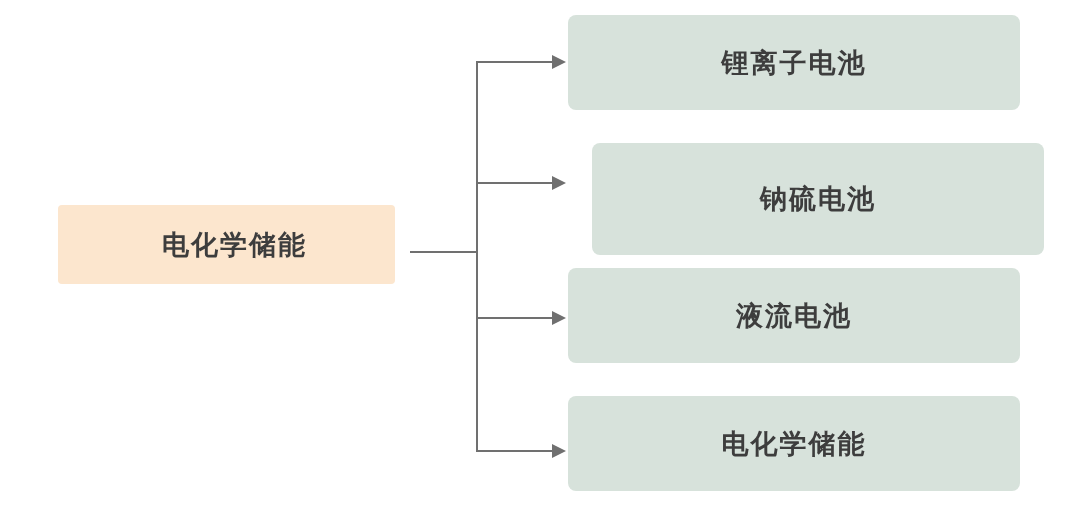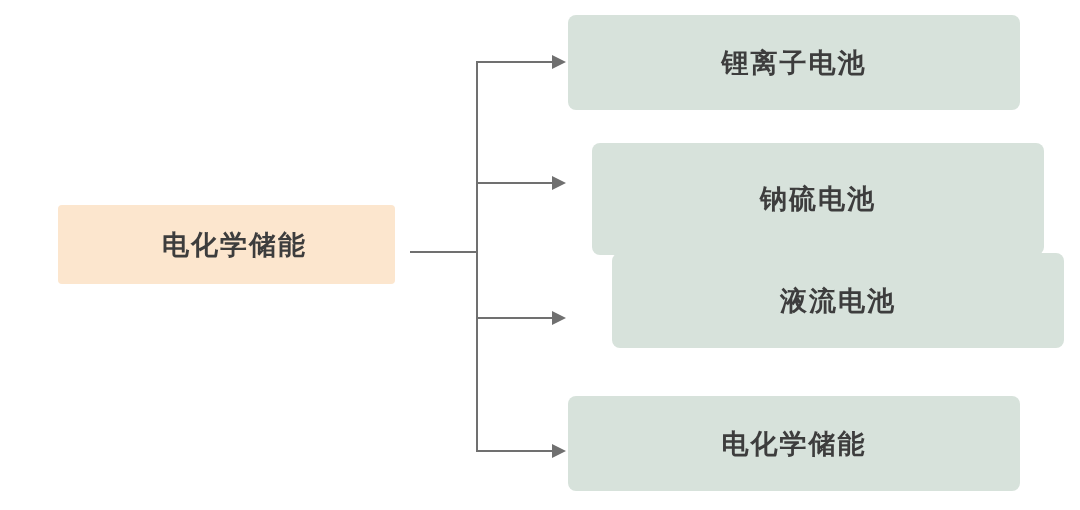--- a/index.html
+++ b/index.html
@@ -42,21 +42,21 @@
   }
   .child-node {
     left: 568px;
     width: 452px;
     height: 95px;
     background: var(--child_bg);
     border-radius: 8px;
   }
   .child-0 { top: 15px;  }
   .child-1 { top: 143px; height: 112px; margin-left: 24px; }
-  .child-2 { top: 253px; margin-left: 44px; }
+  .child-2 { top: 268px; }
   .child-3 { top: 396px; }
 
   .line {
     position: absolute;
     background: var(--line);
   }
   .stub   { left: 410px; top: 251px; width: 67px;  height: 2px; }
   .spine  { left: 476px; top: 61px;  width: 2px;   height: 391px; }
   .branch { left: 477px; width: 75px; height: 2px; }
   .branch-0 { top: 61px;  }

